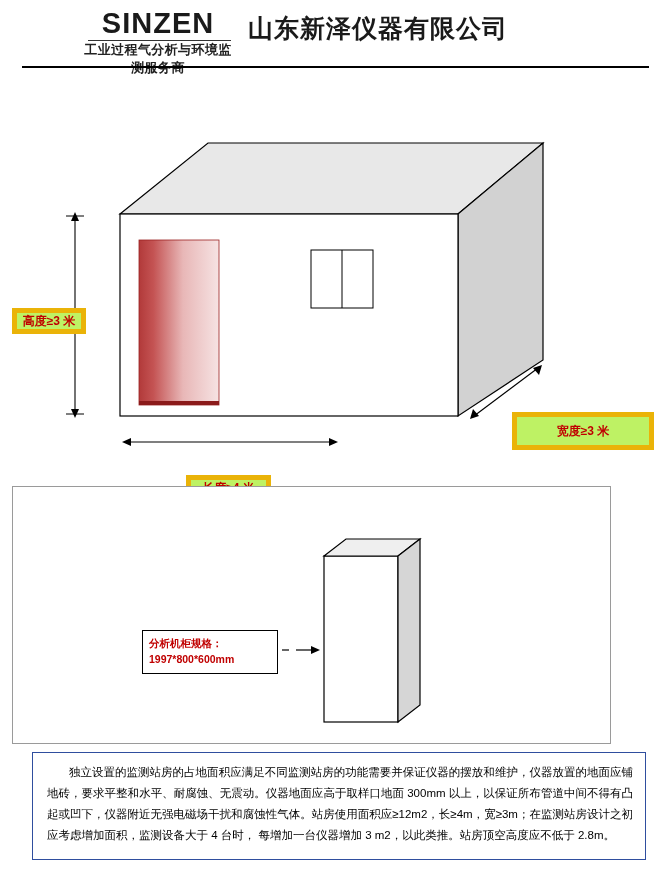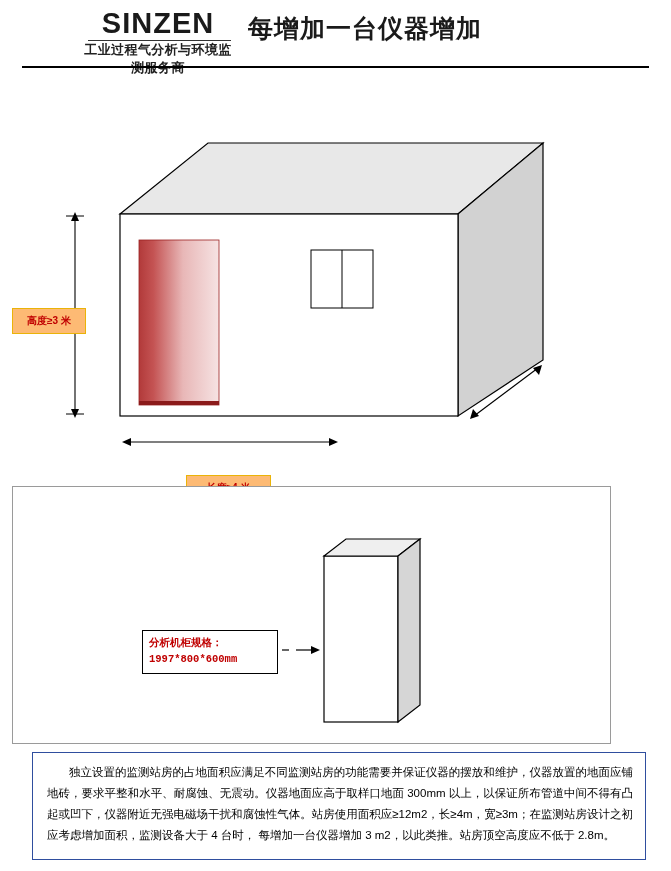--- a/index.html
+++ b/index.html
@@ -87,25 +87,25 @@
 
   
   .house-svg {
     position: absolute;
     left: 0; top: 120px;
   }
 
   
   .dim-label {
     position: absolute;
-    border: 1px solid #eab308;
-    background: #fdba74;
-    font-family: "Liberation Sans", sans-serif;
-    font-weight: bold;
-    font-size: 10px;
+    border: 5px solid #eab308;
+    background: #bef264;
+    font-family: "Liberation Sans", sans-serif;
+    font-weight: bold;
+    font-size: 12px;
     color: #c00000;
     display: flex;
     align-items: center;
     justify-content: center;
     box-sizing: border-box;
   }
   #dim-height { left: 12px; top: 308px; width: 74px; height: 26px; }
   #dim-length { left: 186px; top: 443px; width: 85px; height: 26px; margin-top: 32px; }
   #dim-width  { left: 512px; top: 412px; width: 142px; height: 38px; }
 
@@ -120,21 +120,21 @@
   }
   .cabinet-svg { position: absolute; left: 0; top: 0; }
   .cab-label {
     position: absolute;
     left: 142px; top: 630px;
     width: 136px; height: 44px;
     border: 1px solid #000;
     background: #fff;
     box-sizing: border-box;
     padding: 4px 5px 12px 6px;
-    font-family: Liberation Mono, monospace;
+    font-family: Liberation Sans, sans-serif;
     font-weight: bold;
     font-size: 10.5px;
     line-height: 16px;
     color: #c00000;
   }
 
   
   .note-box {
     position: absolute;
     left: 32px; top: 752px;
@@ -159,21 +159,21 @@
 <div class="page">
 
   <div class="company-block"></div>
 
   <div class="logo-block">
     <div class="logo-text">SINZEN</div>
     <div class="logo-sub">工业过程气分析与环境监测服务商</div>
   </div>
   <div class="logo-rule"></div>
 
-  <div class="company-name">每增加一台仪器增加</div>
+  <div class="company-name">山东新泽仪器有限公司</div>
 
   <div class="header-rule"></div>
 
 
   <svg class="house-svg" width="671" height="370" viewBox="0 0 671 370">
 
     <polygon points="120,94 208,23 543,23 458,94" fill="#e8e8e8" stroke="#000" stroke-width="1.2"></polygon>
 
     <polygon points="458,94 543,23 543,240 458,296" fill="#d2d2d2" stroke="#000" stroke-width="1.2"></polygon>
 
@@ -203,20 +203,21 @@
     <polygon points="122,322 131,318 131,326" fill="#000"></polygon>
     <polygon points="338,322 329,318 329,326" fill="#000"></polygon>
 
     <line x1="474" y1="296" x2="538" y2="248" stroke="#000" stroke-width="1.1"></line>
     <polygon points="470,299 479,296 473,289" fill="#000"></polygon>
     <polygon points="542,245 533,248 539,255" fill="#000"></polygon>
   </svg>
 
   <div class="dim-label" id="dim-height">高度≥3 米</div>
   <div class="dim-label" id="dim-length">长度≥4 米</div>
+  <div class="dim-label" id="dim-width">宽度≥3 米</div>
 
   <div class="cabinet-panel">
     <svg class="cabinet-svg" width="597" height="256" viewBox="0 0 597 256">
 
       <rect x="311" y="69" width="74" height="166" fill="#ffffff" stroke="#000" stroke-width="1.2"></rect>
 
       <polygon points="311,69 333,52 407,52 385,69" fill="#efefef" stroke="#000" stroke-width="1.2"></polygon>
 
       <polygon points="385,69 407,52 407,218 385,235" fill="#d6d6d6" stroke="#000" stroke-width="1.2"></polygon>
 

